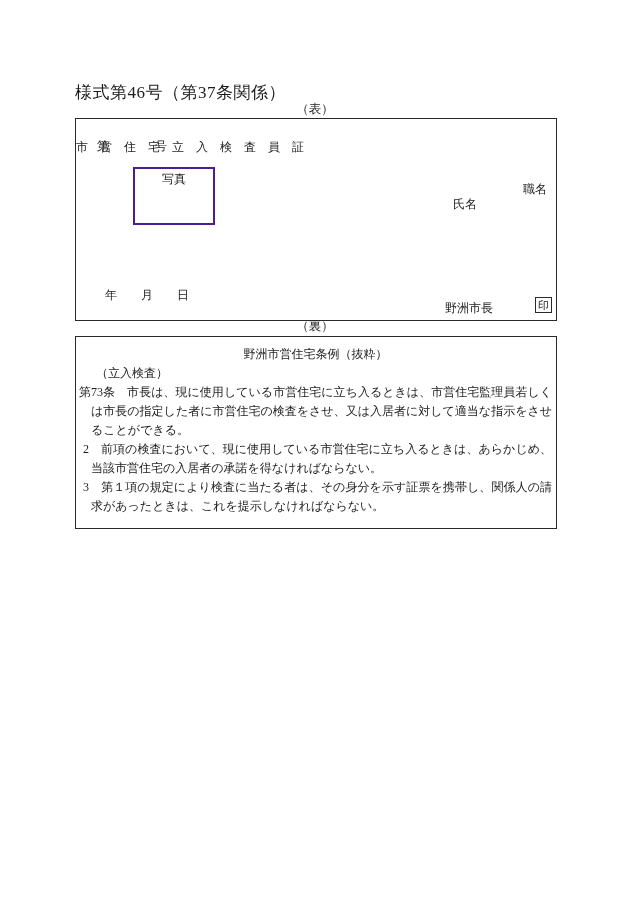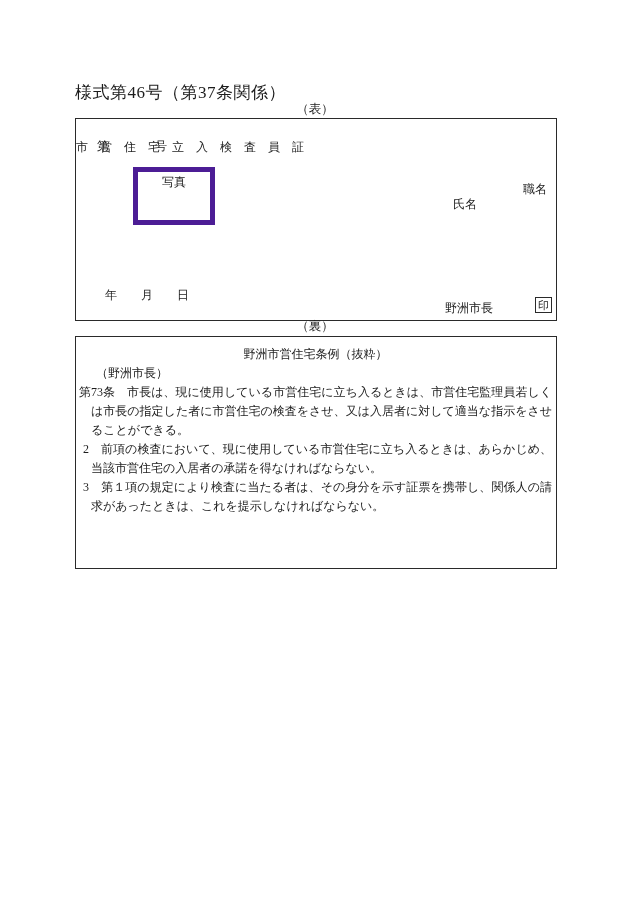--- a/index.html
+++ b/index.html
@@ -35,21 +35,21 @@
   .side-label.back  { top: 318px; }
   .card {
     position: absolute;
     left: 75px;
     width: 482px;
     border: 1px solid #2a2a2a;
     box-sizing: border-box;
     background: #ffffff;
   }
   .card.front { top: 118px; height: 203px; padding-left: 37px; }
-  .card.back  { top: 336px; height: 233px; }
+  .card.back  { top: 336px; height: 193px; }
 
   
   .number-line {
     position: absolute;
     top: 4px;
     left: 9px;
     white-space: pre;
   }
   .num-gap { display: inline-block; width: 46px; }
   .card-title {
@@ -67,21 +67,21 @@
     width: 100%;
     text-align: center;
     white-space: pre;
   }
   .photo-box {
     position: absolute;
     left: 57px;
     top: 48px;
     width: 82px;
     height: 58px;
-    border: 5px solid #4c1d95;
+    border: 2px solid #4c1d95;
     box-sizing: border-box;
     text-align: center;
   }
   .photo-box span { display: inline-block; margin-top: 2px; }
   .job-title-label { position: absolute; left: 416px; top: 62px; white-space: pre; margin-left: 31px; }
   .name-label      { position: absolute; left: 377px; top: 77px; white-space: pre; }
   .cert-text {
     position: absolute;
     top: 135px;
     left: 0;
@@ -149,17 +149,17 @@
   <div class="name-label">氏名</div>
   <div class="date-line">年　　月　　日</div>
   <div class="mayor-label">野洲市長</div>
   <div class="seal-box">印</div>
 </div>
 
 <div class="side-label back">（裏）</div>
 
 <div class="card back">
   <div class="back-heading">野洲市営住宅条例（抜粋）</div>
-  <div class="back-subheading">（野洲市長）</div>
+  <div class="back-subheading">（立入検査）</div>
   <p class="article">第73条　市長は、現に使用している市営住宅に立ち入るときは、市営住宅監理員若しくは市長の指定した者に市営住宅の検査をさせ、又は入居者に対して適当な指示をさせることができる。</p>
   <p class="article numbered">2　前項の検査において、現に使用している市営住宅に立ち入るときは、あらかじめ、当該市営住宅の入居者の承諾を得なければならない。</p>
   <p class="article numbered">3　第１項の規定により検査に当たる者は、その身分を示す証票を携帯し、関係人の請求があったときは、これを提示しなければならない。</p>
 </div>
 
 </body></html>

